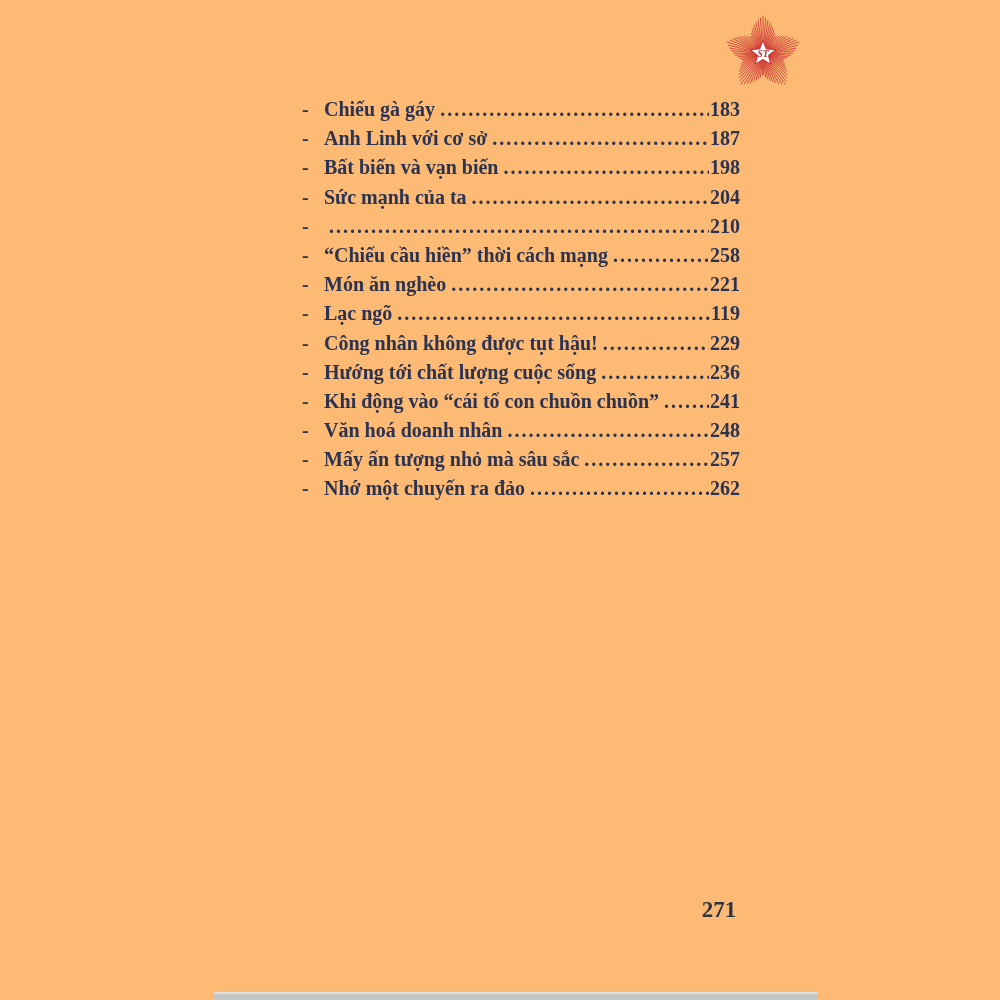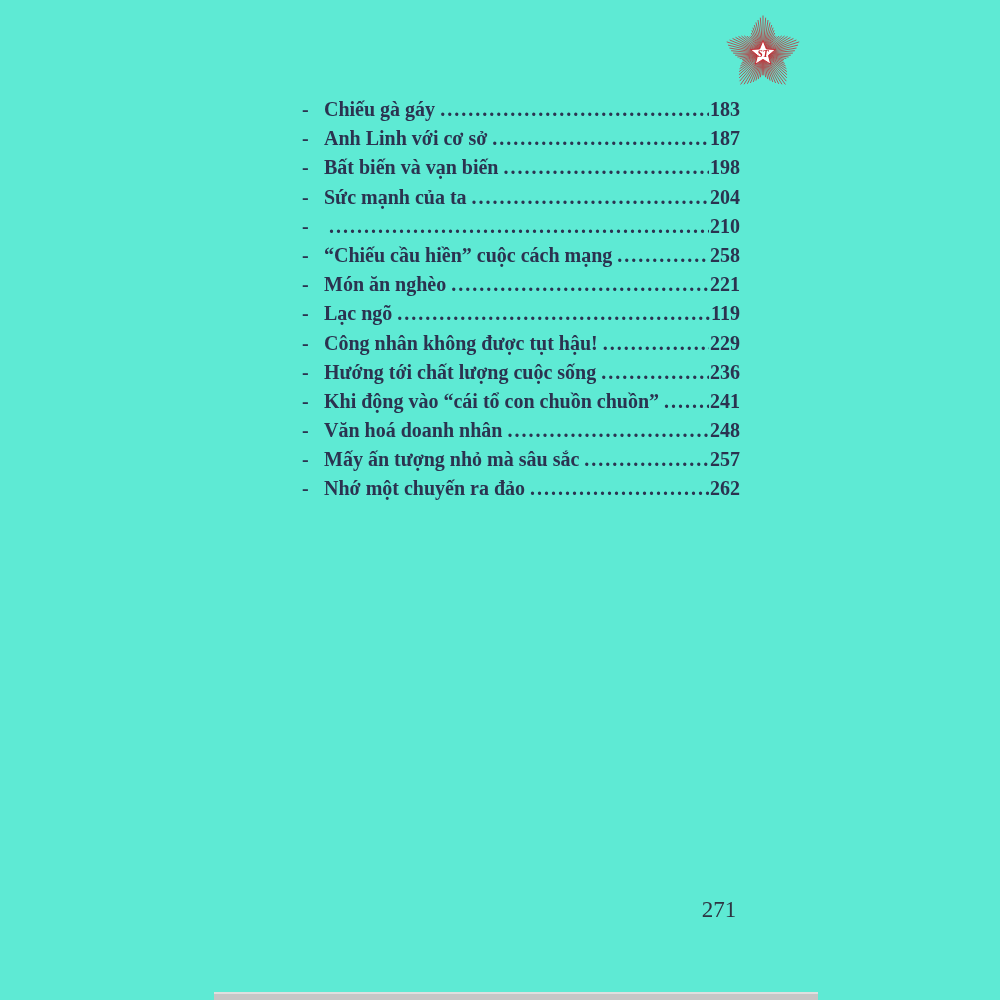--- a/index.html
+++ b/index.html
@@ -1,21 +1,21 @@
 <!DOCTYPE html>
 <html><head>
 <meta charset="utf-8">
 <style>
   html, body { margin:0; padding:0; }
   body {
     width:1000px; height:1000px; position:relative;
     background:#ffffff; overflow:hidden;
     font-family:"Liberation Serif","DejaVu Serif",serif;
   }
-  .page { position:absolute; inset:0; background:#5eead4; }
+  .page { position:absolute; inset:0; background:#fdba74; }
 
   
   .logo { position:absolute; left:722px; top:11px; width:82px; height:82px; }
   .logo svg { width:100%; height:100%; display:block; }
 
   
   .toc {
     position:absolute; left:300px; top:98px; width:440px;
     color:#2b3350; font-weight:700; font-size:20px;
   }
@@ -24,21 +24,21 @@
   .toc-title { white-space:nowrap; flex:0 0 auto; }
   .toc-leader {
     flex:1 1 auto; min-width:0; overflow:hidden; white-space:nowrap;
     letter-spacing:2px; margin:0 1px 0 5px;
   }
   .toc-page { flex:0 0 auto; white-space:nowrap; }
 
   
   .folio {
     position:absolute; left:688px; top:897px; width:62px;
-    text-align:center; font-size:23px; font-weight:400; color:#2e3542;
+    text-align:center; font-size:23px; font-weight:700; color:#2e3542;
   }
 
   
   .bottom-bar {
     position:absolute; left:214px; bottom:0; width:604px; height:6px;
     background:#c6c6c6; border-top:2px solid #dfdfdf;
   }
 </style>
 </head>
 <body>
@@ -164,21 +164,21 @@
         <span class="toc-leader">..........................................................................................</span>
         <span class="toc-page">204</span>
       </div>
       <div class="toc-row">
         <span class="toc-bullet">-</span>
         <span class="toc-leader">..........................................................................................</span>
         <span class="toc-page">210</span>
       </div>
       <div class="toc-row">
         <span class="toc-bullet">-</span>
-        <span class="toc-title">“Chiếu cầu hiền” cuộc cách mạng</span>
+        <span class="toc-title">“Chiếu cầu hiền” thời cách mạng</span>
         <span class="toc-leader">..........................................................................................</span>
         <span class="toc-page">258</span>
       </div>
       <div class="toc-row">
         <span class="toc-bullet">-</span>
         <span class="toc-title">Món ăn nghèo</span>
         <span class="toc-leader">..........................................................................................</span>
         <span class="toc-page">221</span>
       </div>
       <div class="toc-row">

